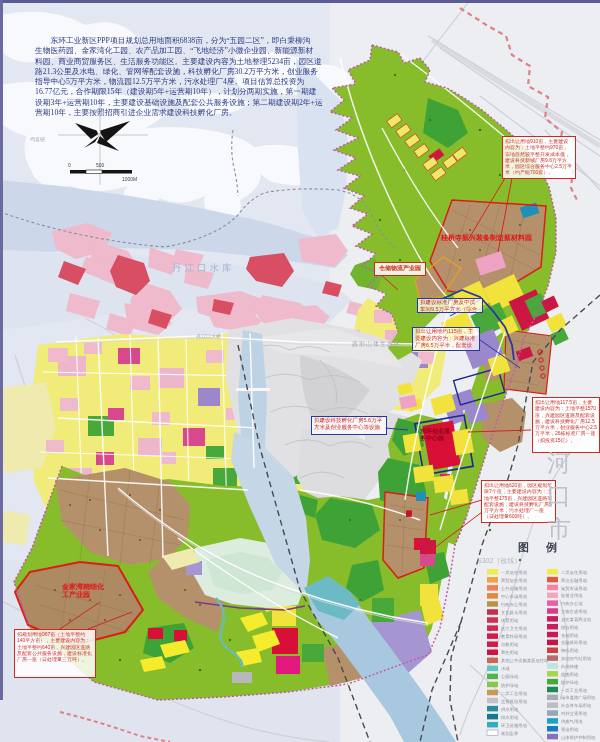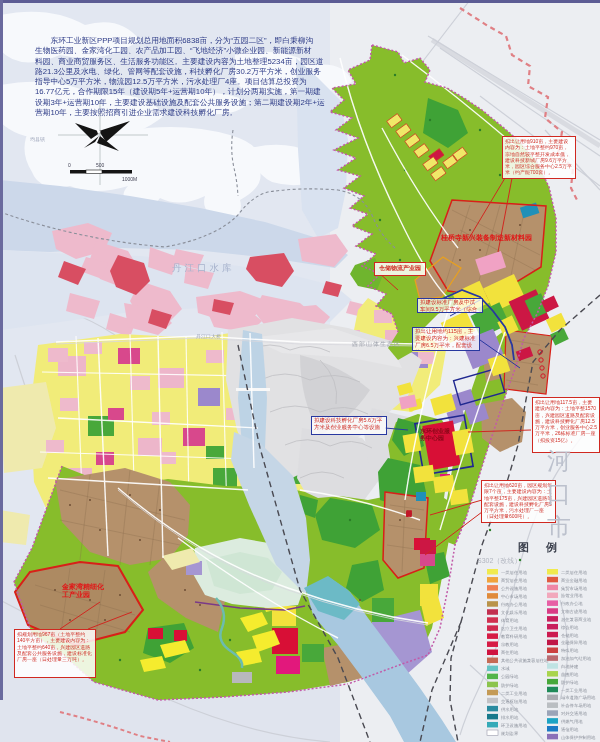--- a/index.html
+++ b/index.html
@@ -1,21 +1,21 @@
 <!DOCTYPE html>
 <html><head><meta charset="utf-8"><style>
 html,body{margin:0;padding:0;}
 body{width:600px;height:742px;overflow:hidden;font-family:"Liberation Sans",sans-serif;background:#e7ebf3;}
 #page{position:relative;width:600px;height:742px;}
 #title{position:absolute;left:74px;top:9px;font-size:15.5px;font-weight:bold;color:#e31a16;letter-spacing:2.2px;}
-#para{position:absolute;left:35px;top:36px;font-size:7.75px;line-height:10.3px;color:#2c3a86;letter-spacing:0px;white-space:nowrap;}
+#para{position:absolute;left:35px;top:36px;font-size:7.75px;line-height:10.3px;color:#2c3a86;letter-spacing:0px;white-space:nowrap;font-family:Liberation Serif, serif;}
 .ann{position:absolute;background:rgba(255,255,255,0.85);border:1.5px solid #d02820;color:#d03028;font-size:5px;line-height:6.3px;padding:1px 2px;overflow:hidden;}
 .annb{position:absolute;background:rgba(255,255,255,0.75);border:1.5px solid #2838a0;color:#d03028;font-size:5.5px;line-height:7px;padding:0px 2px;overflow:hidden;}
 .rlbl{position:absolute;color:#e01818;font-weight:bold;}
-.glbl{position:absolute;color:#b9bdc9;font-family:Liberation Mono, monospace;}
+.glbl{position:absolute;color:#b9bdc9;}
 </style></head><body>
 <div id="page">
 <svg id="map" width="600" height="742" viewBox="0 0 600 742" style="position:absolute;left:0;top:0">
 
 <rect x="0" y="0" width="600" height="742" fill="#e2e7f1"></rect>
 <rect x="330" y="0" width="270" height="742" fill="#eceef2"></rect>
 <rect x="0" y="560" width="340" height="182" fill="#e0e4ee"></rect>
 <g fill="#f7f9fc">
 <path d="M0,15 Q50,5 85,25 Q120,15 140,40 Q105,65 60,55 Q20,72 0,50 Z"></path>
 <path d="M0,85 Q55,75 95,95 Q145,90 165,115 Q125,148 75,132 Q28,148 0,122 Z"></path>

